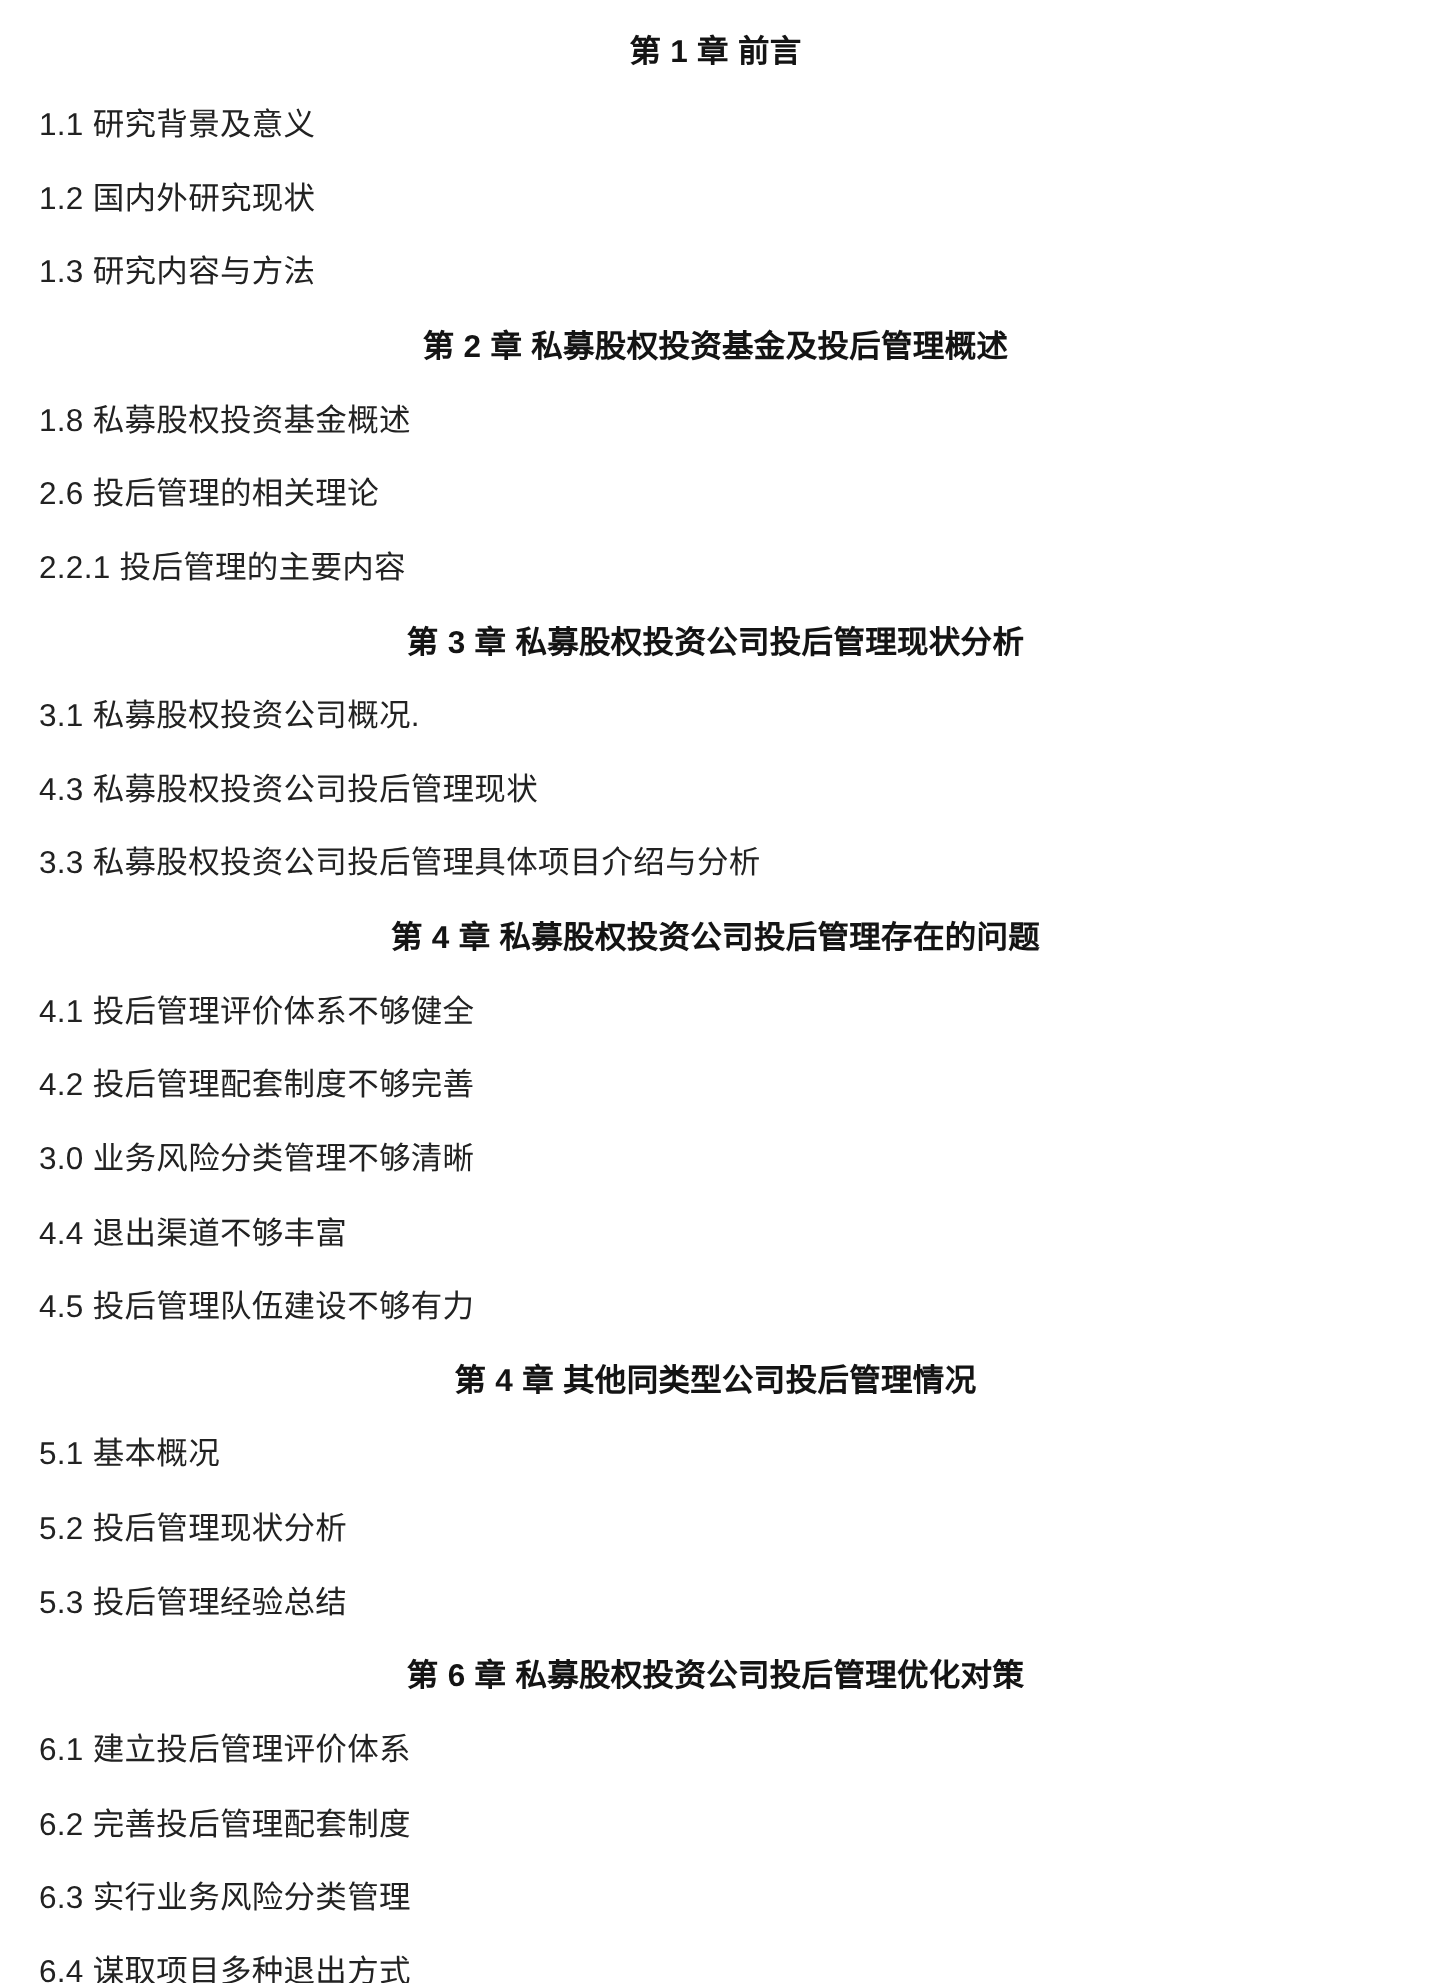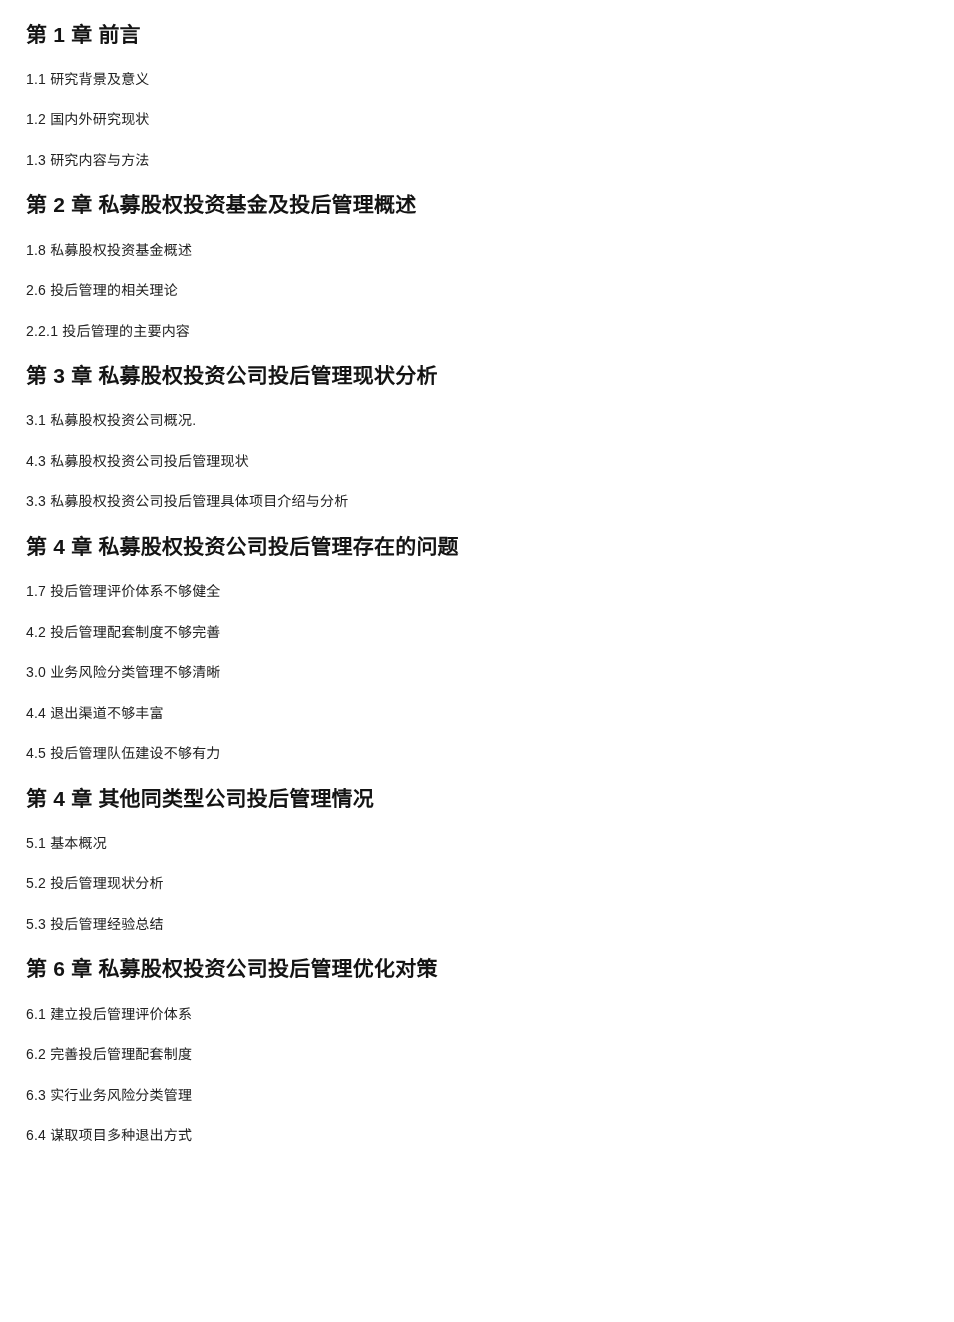--- a/index.html
+++ b/index.html
@@ -13,31 +13,32 @@
     height: 1322px;
     font-family: "Liberation Sans", "DejaVu Sans", sans-serif;
     color: #1b1b1b;
     -webkit-font-smoothing: antialiased;
   }
   .toc {
     padding: 10px 26px 0 26px;
     box-sizing: border-box;
   }
   .toc-entry {
-    font-size: 14px;
+    font-size: 21px;
     line-height: 1.25;
     letter-spacing: 0.2px;
     padding: 11.5px 0;
     color: #1b1b1b;
     white-space: nowrap;
   }
   .toc-entry.level-1 {
     font-weight: bold;
     font-size: 21px;
     color: #141414;
+    text-align: center;
   }
   .toc-entry.level-2 {
     font-weight: normal;
     color: #222222;
   }
 </style>
 </head>
 <body>
 
 <div class="toc" id="toc-root">
@@ -47,21 +48,21 @@
     <div class="toc-entry level-2">1.3 研究内容与方法</div>
     <div class="toc-entry level-1">第 2 章 私募股权投资基金及投后管理概述</div>
     <div class="toc-entry level-2">1.8 私募股权投资基金概述</div>
     <div class="toc-entry level-2">2.6 投后管理的相关理论</div>
     <div class="toc-entry level-2">2.2.1 投后管理的主要内容</div>
     <div class="toc-entry level-1">第 3 章 私募股权投资公司投后管理现状分析</div>
     <div class="toc-entry level-2">3.1 私募股权投资公司概况.</div>
     <div class="toc-entry level-2">4.3 私募股权投资公司投后管理现状</div>
     <div class="toc-entry level-2">3.3 私募股权投资公司投后管理具体项目介绍与分析</div>
     <div class="toc-entry level-1">第 4 章 私募股权投资公司投后管理存在的问题</div>
-    <div class="toc-entry level-2">1.7 投后管理评价体系不够健全</div>
+    <div class="toc-entry level-2">4.1 投后管理评价体系不够健全</div>
     <div class="toc-entry level-2">4.2 投后管理配套制度不够完善</div>
     <div class="toc-entry level-2">3.0 业务风险分类管理不够清晰</div>
     <div class="toc-entry level-2">4.4 退出渠道不够丰富</div>
     <div class="toc-entry level-2">4.5 投后管理队伍建设不够有力</div>
     <div class="toc-entry level-1">第 4 章 其他同类型公司投后管理情况</div>
     <div class="toc-entry level-2">5.1 基本概况</div>
     <div class="toc-entry level-2">5.2 投后管理现状分析</div>
     <div class="toc-entry level-2">5.3 投后管理经验总结</div>
     <div class="toc-entry level-1">第 6 章 私募股权投资公司投后管理优化对策</div>
     <div class="toc-entry level-2">6.1 建立投后管理评价体系</div>

